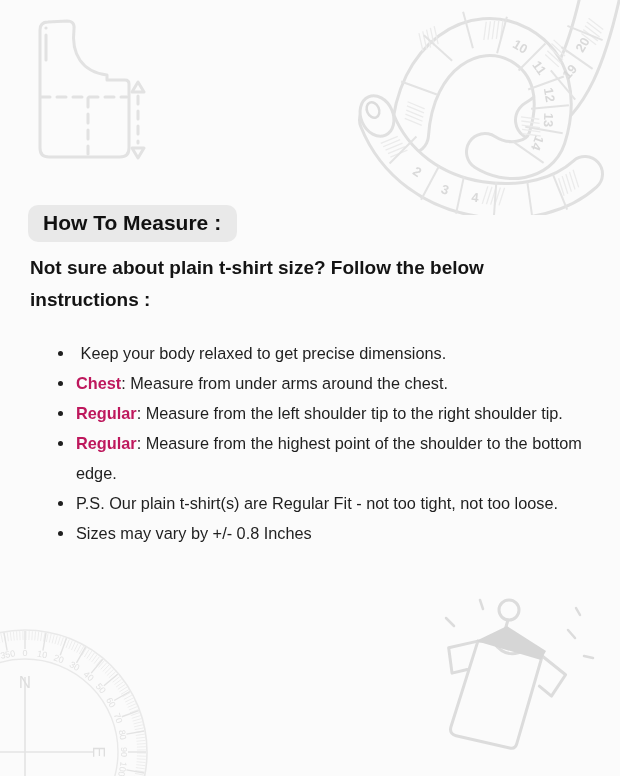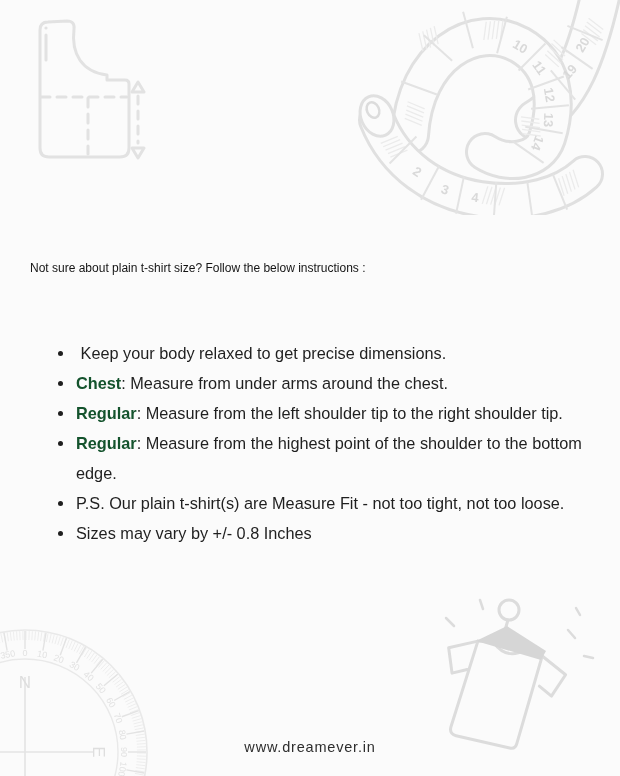--- a/index.html
+++ b/index.html
@@ -12,29 +12,29 @@
   .tape{left:335px;top:0;}
   .compass{left:0;top:595px;}
   .tshirt{left:428px;top:588px;}
   .badge{
     position:absolute;left:28px;top:205px;display:inline-block;
     background:#e9e9e9;border-radius:10px;padding:6px 16px 7px 15px;
     font-size:21px;font-weight:bold;color:#111;
   }
   .subtitle{
     position:absolute;left:30px;top:252px;width:482px;
-    font-size:12px;font-weight:normal;line-height:32px;color:#141414;
+    font-size:19px;font-weight:bold;line-height:32px;color:#141414;
   }
   .ilist{
     position:absolute;left:36px;top:327px;width:530px;margin:11px;
     padding:0 0 0 28px;font-size:16.3px;line-height:30px;color:#1f1f1f;
     list-style:disc;
   }
   .ilist li{padding-left:1px;}
-  .ilist .b{font-weight:bold;color:#14532d;}
+  .ilist .b{font-weight:bold;color:#be185d;}
   .footer{
     position:absolute;left:0;right:0;top:739px;text-align:center;
     font-size:14.5px;letter-spacing:0.8px;color:#2d2d2d;
   }
   .tapenum text{fill:#d9d9d9;font-size:13px;font-weight:bold;font-family:"Liberation Sans",sans-serif;text-anchor:middle;}
   .compass text{fill:#dedede;font-family:"Liberation Sans",sans-serif;text-anchor:middle;}
   .compass .cletter{font-size:17px;}
   #compass-numbers text{font-size:9px;fill:#e2e2e2;}
 </style>
 </head>
@@ -166,29 +166,32 @@
       <text x="213" y="124" transform="rotate(92 213 120)">13</text>
       <text x="202" y="147" transform="rotate(110 202 143)">14</text>
       <text x="235" y="76" transform="rotate(-48 235 72)">19</text>
       <text x="248" y="49" transform="rotate(-60 248 45)">20</text>
       <text x="82" y="176" transform="rotate(33 82 172)">2</text>
       <text x="110" y="194" transform="rotate(18 110 190)">3</text>
       <text x="140" y="202" transform="rotate(6 140 198)">4</text>
     </g>
   </svg>
 
+  <div class="badge">
+    <span>How To Measure :</span>
+  </div>
 
   <div class="subtitle">Not sure about plain t-shirt size? Follow the below instructions :</div>
 
   <ul class="ilist">
     <li><span class="b"></span><span>&nbsp;Keep your body relaxed to get precise dimensions.</span></li>
     <li><span class="b">Chest</span><span>: Measure from under arms around the chest.</span></li>
     <li><span class="b">Regular</span><span>: Measure from the left shoulder tip to the right shoulder tip.</span></li>
     <li><span class="b">Regular</span><span>: Measure from the highest point of the shoulder to the bottom edge.</span></li>
-    <li><span class="b"></span><span>P.S. Our plain t-shirt(s) are Measure Fit - not too tight, not too loose.</span></li>
+    <li><span class="b"></span><span>P.S. Our plain t-shirt(s) are Regular Fit - not too tight, not too loose.</span></li>
     <li><span class="b"></span><span>Sizes may vary by +/- 0.8 Inches</span></li>
   </ul>
 
   <svg class="compass" width="230" height="181" viewBox="0 0 230 181">
     <circle cx="25" cy="157" r="122" fill="none" stroke="#e9e9e9" stroke-width="1.6"></circle>
     <circle cx="25" cy="157" r="93" fill="none" stroke="#e9e9e9" stroke-width="1.4"></circle>
     <g id="compass-ticks">
         <line x1="-5.871383851503907" y1="49.338690054908284" x2="-8.3521200538569" y2="40.687334791463414" stroke="#eaeaea" stroke-width="0.8"></line>
         <line x1="-3.0425604540974405" y1="48.567464277651936" x2="-5.295980490587414" y2="39.854135514248966" stroke="#eaeaea" stroke-width="0.8"></line>
         <line x1="-0.19451808651287905" y1="47.870552744053654" x2="-2.219077575607667" y2="39.10122216098654" stroke="#eaeaea" stroke-width="0.8"></line>
@@ -323,15 +326,14 @@
         <path d="M 40,60 L 33,150 Q 33,157 40,157 L 95,157 Q 101,157 101,150 L 106,60"></path>
         <path d="M 40,60 L 56,56"></path>
         <path d="M 88,56 L 106,60"></path>
         <path d="M 40,60 L 13,73 L 22,97 L 36,90"></path>
         <path d="M 106,60 L 133,73 L 124,97 L 110,90"></path>
       </g>
     </g>
     <path d="M 79,38 L 118,63 L 113,72 L 48,53 Z" fill="#d6d6d6"></path>
   </svg>
 
-  <div class="footer">www.dreamever.in</div>
 
 </div>
 
 </body></html>

